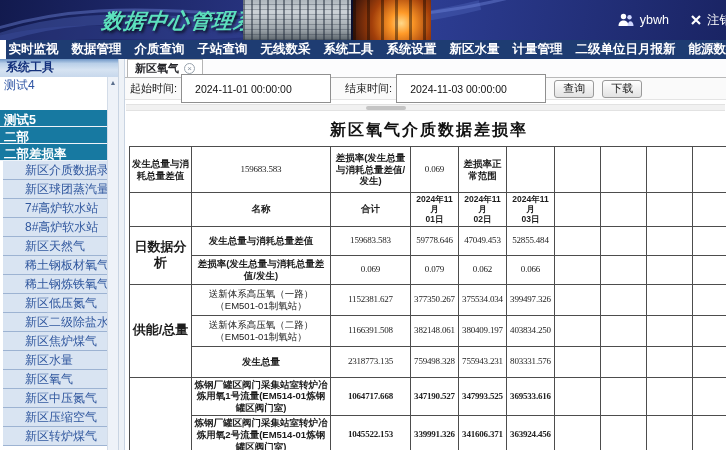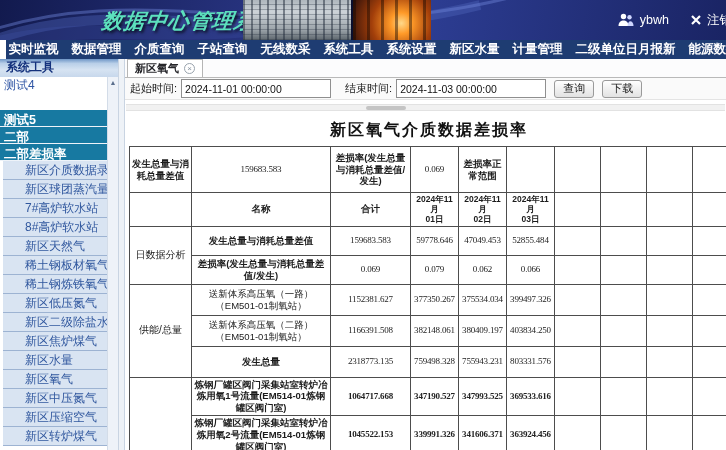--- a/index.html
+++ b/index.html
@@ -57,41 +57,41 @@
   
   #main { flex:1; min-width:0; display:flex; flex-direction:column; background:#fff; }
   #tabbar { height:19px; flex:none; border-bottom:1px solid #b9b9b9; background:#fcfcfd;
     display:flex; align-items:flex-end; padding-left:2px; }
   #tab { display:flex; align-items:center; gap:5px; height:18px; padding:0 7px; background:#fff;
     border:1px solid #b5b5b5; border-bottom:none; font-size:11px; font-weight:bold; color:#26262a; cursor:pointer; }
   .tab-close { width:11px; height:11px; border:1px solid #99a3ad; border-radius:50%; color:#8893a0;
     font-size:8px; line-height:9px; text-align:center; font-weight:normal; }
   #toolbar { height:22px; flex:none; display:flex; align-items:center; gap:4px; padding-left:5px;
     font-size:11px; color:#222; background:#fafafa; border-bottom:1px solid #e4e4e4; }
-  .tb-input { width:150px; height:19px; font-size:10.5px; border:1px solid #8f8f8f; padding:0 3px;
+  .tb-input { width:150px; height:29px; font-size:10.5px; border:1px solid #8f8f8f; padding:0 13px;
     font-family:"Liberation Sans", sans-serif; color:#111; background:#fff; }
   .tb-btn { height:18px; font-size:11px; padding:0 8px; margin-left:4px; border:1px solid #9a9a9a;
     border-radius:3px; background:linear-gradient(#ffffff,#e2e2e2); cursor:pointer; color:#222;
     font-family:"Liberation Sans", sans-serif; }
   #toolbar .gap { width:6px; }
 
   #content { flex:1; overflow:hidden; position:relative; padding-top:4px; }
   #hscroll { height:7px; margin:0 1px; background:#f1f1f1; border-top:1px solid #e2e2e2;
     border-bottom:1px solid #e2e2e2; position:relative; }
   #hscroll-thumb { position:absolute; left:240px; top:1px; width:40px; height:4px; background:#c4c4c4; border-radius:2px; }
 
   
   #table-title { width:600px; text-align:center; font-size:16px; font-weight:bold; color:#111;
     margin:9px 0 5px 4px; letter-spacing:2px; white-space:nowrap; }
   #data-table { border-collapse:collapse; table-layout:fixed; width:607px; margin-left:4px; }
   #data-table td { border:1px solid #4d4d4d; text-align:center; vertical-align:middle;
     padding:1px 2px; font-size:9.5px; color:#1c1c1c; line-height:1.25; overflow:hidden; }
   #data-table td.b { font-weight:bold; }
   #data-table td.num { font-family:"Liberation Serif", serif; font-size:9px; letter-spacing:-0.2px; color:#222; }
-  #data-table td.cat { font-weight:normal; font-size:10px; }
+  #data-table td.cat { font-weight:bold; font-size:13px; }
   #data-table td.date { font-weight:bold; white-space:pre-line; font-size:8.5px; line-height:1.2; }
   tr.r-summary td { height:46px; }
   tr.r-head td { height:26px; }
   tr.sec0 td { height:29px; }
   tr.sec1 td { height:31px; }
   tr.sec2 td { height:36px;font-weight:bold; }
 </style>
 </head>
 <body>
 

